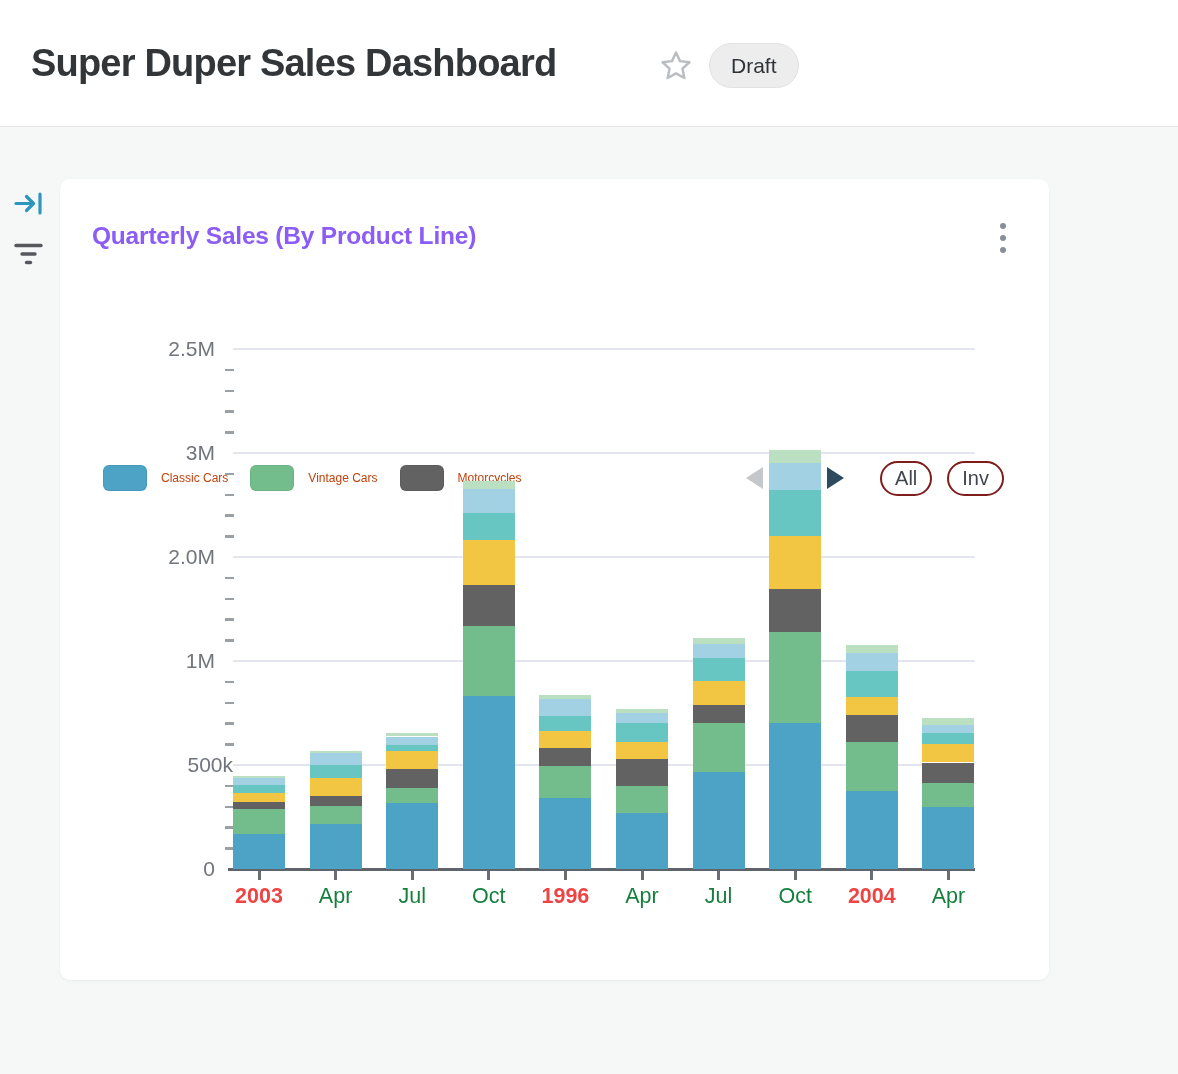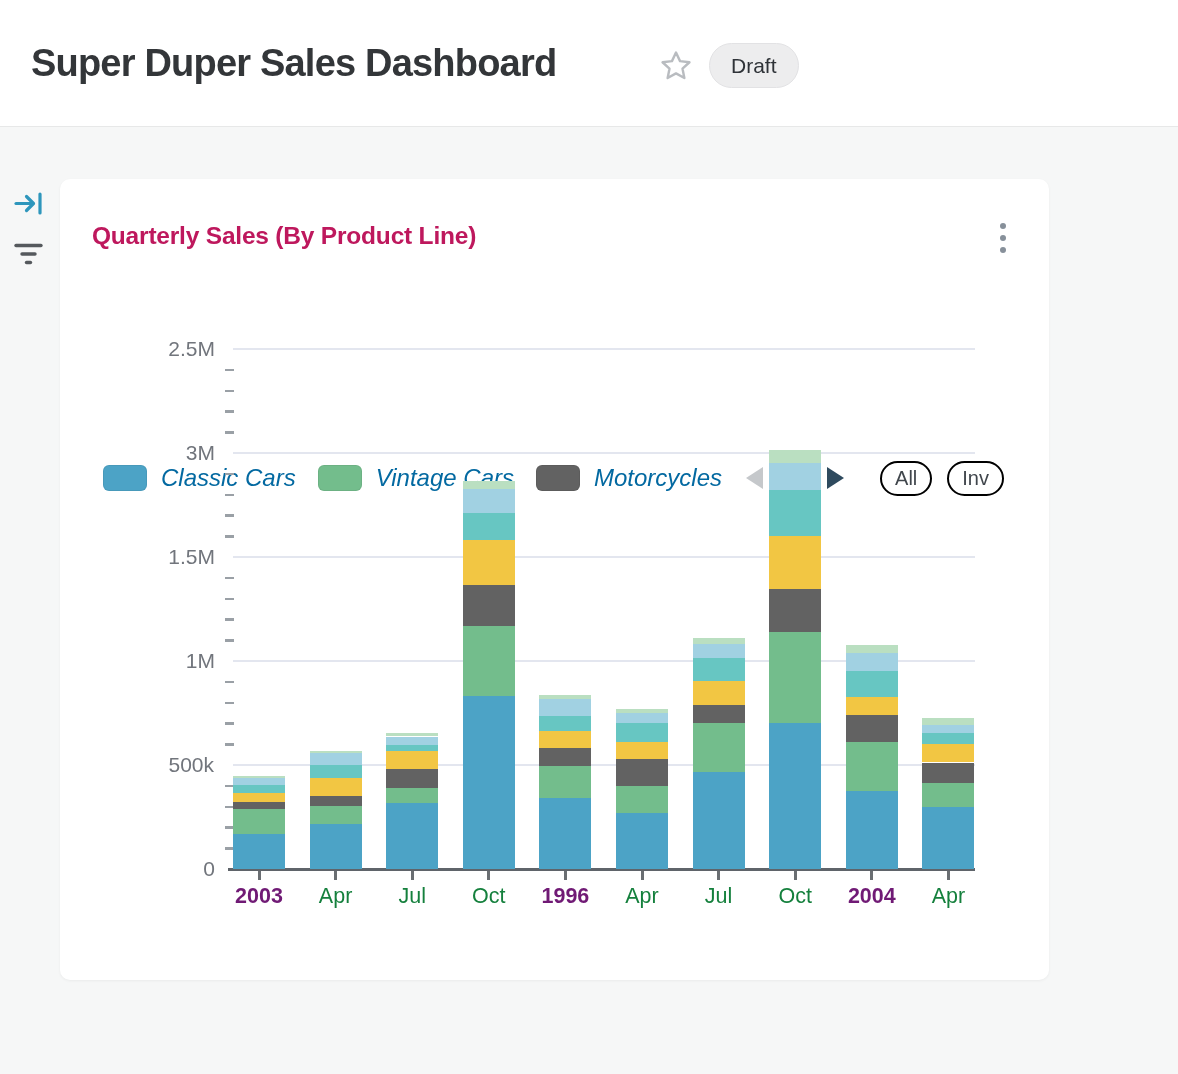--- a/index.html
+++ b/index.html
@@ -32,21 +32,21 @@
   .icon-collapse { left: 13px; top: 190px; }
   .icon-filter   { left: 13px; top: 241px; }
   
   .card {
     position: absolute; left: 60px; top: 179px; width: 989px; height: 801px;
     background: #ffffff; border-radius: 10px;
     box-shadow: 0 1px 3px rgba(0,0,0,0.05);
   }
   .card-title {
     position: absolute; left: 32px; top: 43px;
-    font-size: 24.5px; font-weight: 700; color: #be185d; letter-spacing: -0.2px;
+    font-size: 24.5px; font-weight: 700; color: #8b5cf6; letter-spacing: -0.2px;
     white-space: nowrap;
   }
   .kebab {
     position: absolute; left: 932px; top: 40px; width: 22px; height: 38px;
     display: flex; flex-direction: column; align-items: center; justify-content: center;
     gap: 6px; cursor: pointer;
   }
   .kebab .dot { width: 6px; height: 6px; border-radius: 50%; background: #87909a; }
   
   .legend-row {
@@ -54,50 +54,50 @@
   }
   .legend-items {
     position: absolute; left: 43px; top: 0; height: 36px;
     display: flex; align-items: center; gap: 22px;
   }
   .legend-item { display: flex; align-items: center; gap: 14px; cursor: pointer; }
   .legend-swatch {
     width: 44px; height: 26px; border-radius: 6px;
     box-shadow: inset 0 0 0 1px rgba(0,0,0,0.06);
   }
-  .legend-label { font-size: 24px; color: #0369a1; white-space: nowrap; font-style: italic; }
+  .legend-label { font-size: 12px; color: #c2410c; white-space: nowrap; }
   .legend-controls {
     position: absolute; right: 45px; top: 0; height: 36px;
     display: flex; align-items: center;
   }
   .tri { width: 0; height: 0; border-top: 11px solid transparent; border-bottom: 11px solid transparent; cursor: pointer; }
   .tri-left  { border-right: 17px solid #c5c8cb; margin-right: 16px; }
   .tri-right { border-left: 17px solid #2e4a5e; margin-right: 21px; }
   .page-indicator { font-size: 21px; color: #2a3138; margin-right: 19px; white-space: nowrap; }
   .pill-btn {
     height: 35px; padding: 0 13px; margin-left: 15px;
     display: flex; align-items: center; justify-content: center;
-    border: 2px solid #000000; border-radius: 18px; background: #fff;
+    border: 2px solid #7f1d1d; border-radius: 18px; background: #fff;
     font-size: 20px; color: #40464c; cursor: pointer;
   }
   
   .chart-plot { position: absolute; left: 0; top: 0; width: 989px; height: 801px; }
   .gridline { position: absolute; height: 2px; background: #e3e6ef; }
   .axis-line { position: absolute; left: 168px; top: 689px; width: 747px; height: 3px; background: #5f646a; }
   .y-label {
     position: absolute; width: 120px; text-align: right;
     font-size: 21px; color: #71757c; line-height: 24px;
   }
   .minor-tick { position: absolute; left: 165px; width: 9px; height: 2.5px; background: #9aa0a6; }
   .x-tick { position: absolute; top: 692px; width: 3px; height: 9px; background: #6a6e72; }
   .x-label {
     position: absolute; top: 705px; width: 90px; text-align: center;
     font-size: 21.5px; color: #15803d;
   }
-  .x-label.bold { font-weight: 700; color: #701a75; }
+  .x-label.bold { font-weight: 700; color: #ef4444; }
   .bar-seg { position: absolute; width: 52px; }
 </style>
 </head>
 <body>
 
 <div class="header">
   <div class="page-title">Super Duper Sales Dashboard</div>
   <div class="star-btn">
     <svg width="34" height="34" viewBox="0 0 24 24" fill="none" stroke="#b9bcc0" stroke-width="1.7" stroke-linejoin="round">
       <path d="M12 2.5l2.85 6.05 6.65.8-4.9 4.55 1.3 6.6L12 17.2l-5.9 3.3 1.3-6.6-4.9-4.55 6.65-.8z"></path>
@@ -153,25 +153,25 @@
     </div>
   </div>
 
   <div class="chart-plot">
     <div class="axis-line"></div>
   <div class="gridline" style="left: 173px; width: 742px; top: 169px;"></div>
       <div class="y-label" style="left: 35px; top: 158px;">2.5M</div>
       <div class="gridline" style="left: 173px; width: 742px; top: 273px;"></div>
       <div class="y-label" style="left: 35px; top: 262px;">3M</div>
       <div class="gridline" style="left: 173px; width: 742px; top: 377px;"></div>
-      <div class="y-label" style="left: 35px; top: 366px;">1.5M</div>
+      <div class="y-label" style="left: 35px; top: 366px;">2.0M</div>
       <div class="gridline" style="left: 173px; width: 742px; top: 481px;"></div>
       <div class="y-label" style="left: 35px; top: 470px; text-align: right;">1M</div>
       <div class="gridline" style="left: 173px; width: 742px; top: 585px;"></div>
-      <div class="y-label" style="left: 34px; top: 574px; text-align: right;">500k</div>
+      <div class="y-label" style="left: 53px; top: 574px; text-align: right;">500k</div>
       <div class="y-label" style="left: 35px; top: 678px;">0</div>
       <div class="minor-tick" style="top: 668.2px;"></div>
       <div class="minor-tick" style="top: 647.4px;"></div>
       <div class="minor-tick" style="top: 626.6px;"></div>
       <div class="minor-tick" style="top: 605.8px;"></div>
       <div class="minor-tick" style="top: 564.2px;"></div>
       <div class="minor-tick" style="top: 543.4px;"></div>
       <div class="minor-tick" style="top: 522.6px;"></div>
       <div class="minor-tick" style="top: 501.8px;"></div>
       <div class="minor-tick" style="top: 460.2px;"></div>

